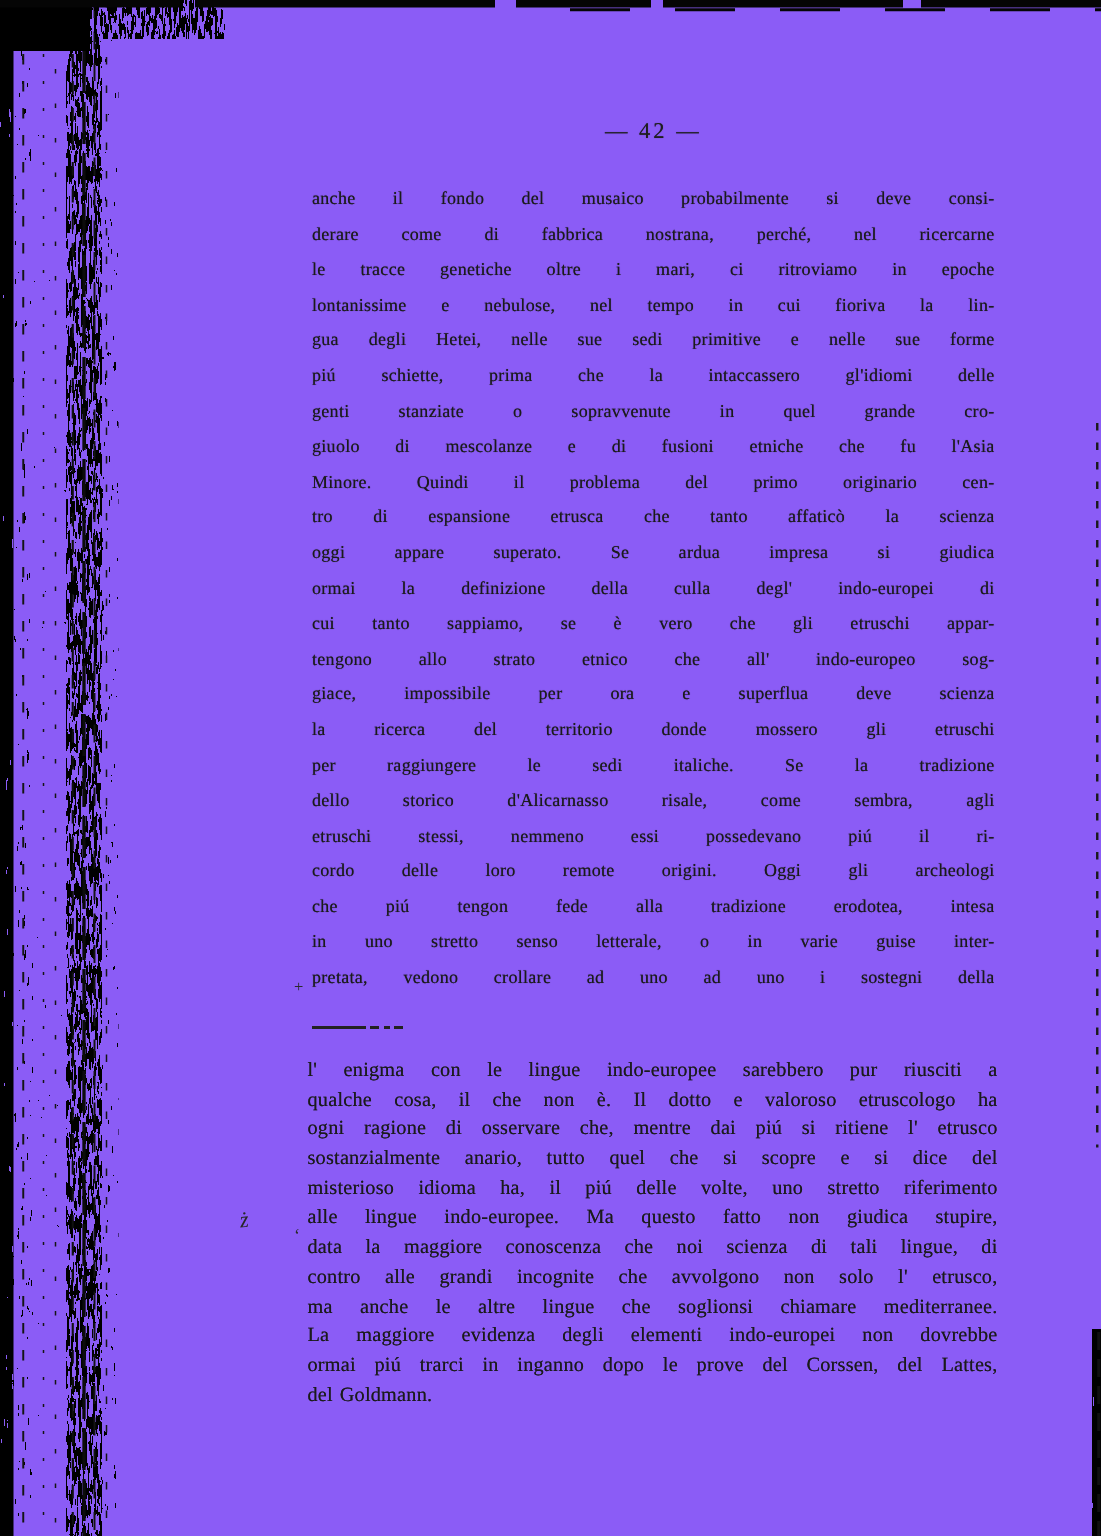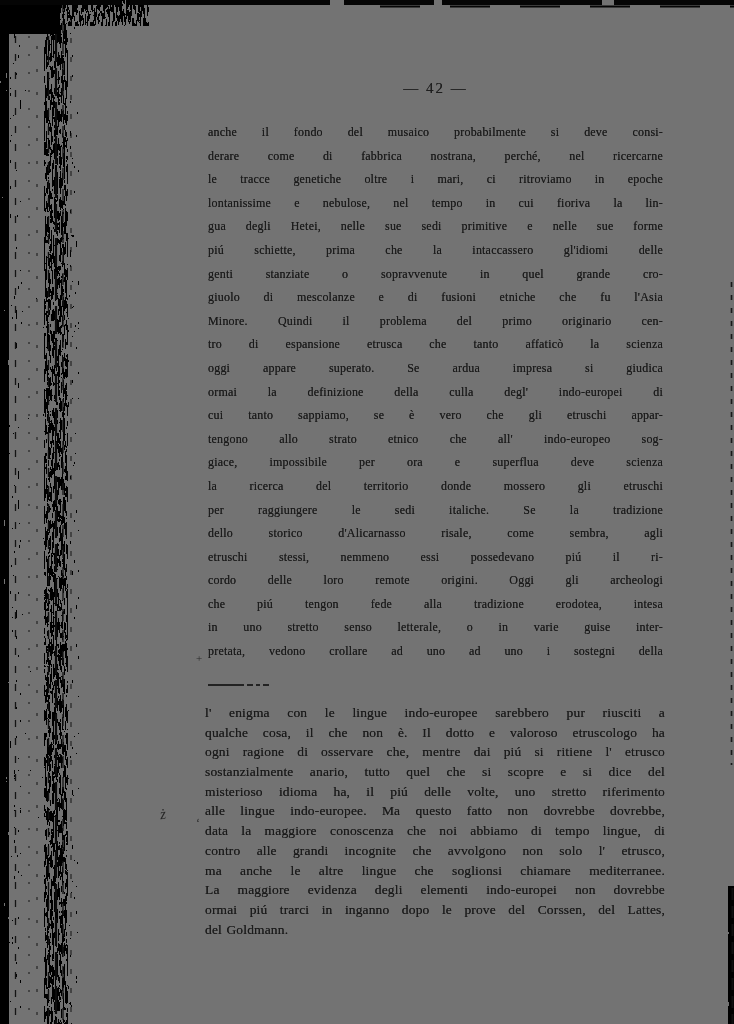--- a/index.html
+++ b/index.html
@@ -3,21 +3,21 @@
 <meta charset="utf-8">
 <style>
   html,body{margin:0;padding:0;}
   body{
     width:734px;height:1024px;overflow:hidden;
     background:#e9e9e7;
     font-family:"Liberation Serif","DejaVu Serif",serif;
   }
   .page{
     position:relative;width:734px;height:1024px;overflow:hidden;
-    background:#737373;color:#1b1b1b;
+    background:#8b5cf6;color:#1b1b1b;
   }
   .artifacts{position:absolute;left:0;top:0;pointer-events:none;}
   .page-number{
     position:absolute;left:208px;top:80px;width:455px;
     text-align:center;font-size:15px;letter-spacing:2px;color:#1e1e1e;
     text-shadow:0 0 .5px rgba(25,25,25,.75);
   }
   .body-text{
     position:absolute;left:208px;top:121px;width:455px;
     font-size:12px;line-height:23.6px;letter-spacing:.2px;word-spacing:1.2px;
@@ -150,22 +150,22 @@
 
   <div class="margin-mark">ż</div>
   <div class="margin-tick">‘</div>
 
   <div class="footnote">
       <div class="fn-line">l' enigma con le lingue indo-europee sarebbero pur riusciti a</div>
       <div class="fn-line">qualche cosa, il che non è. Il dotto e valoroso etruscologo ha</div>
       <div class="fn-line">ogni ragione di osservare che, mentre dai piú si ritiene l' etrusco</div>
       <div class="fn-line">sostanzialmente anario, tutto quel che si scopre e si dice del</div>
       <div class="fn-line">misterioso idioma ha, il piú delle volte, uno stretto riferimento</div>
-      <div class="fn-line">alle lingue indo-europee. Ma questo fatto non dovrebbe dovrebbe,</div>
-      <div class="fn-line">data la maggiore conoscenza che noi abbiamo di tempo lingue, di</div>
+      <div class="fn-line">alle lingue indo-europee. Ma questo fatto non giudica stupire,</div>
+      <div class="fn-line">data la maggiore conoscenza che noi scienza di tali lingue, di</div>
       <div class="fn-line">contro alle grandi incognite che avvolgono non solo l' etrusco,</div>
       <div class="fn-line">ma anche le altre lingue che soglionsi chiamare mediterranee.</div>
       <div class="fn-line">La maggiore evidenza degli elementi indo-europei non dovrebbe</div>
       <div class="fn-line">ormai piú trarci in inganno dopo le prove del Corssen, del Lattes,</div>
       <div class="fn-line last">del Goldmann.</div>
     </div>
 
 </div>
 
 </body></html>

